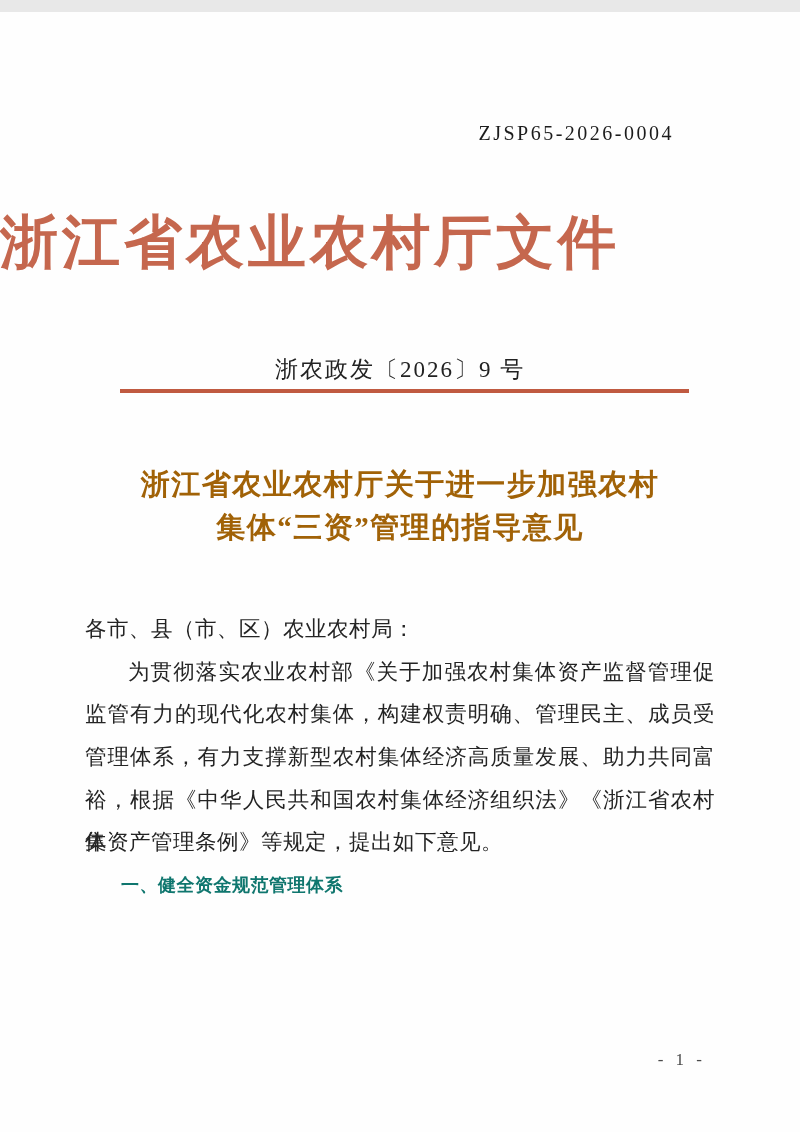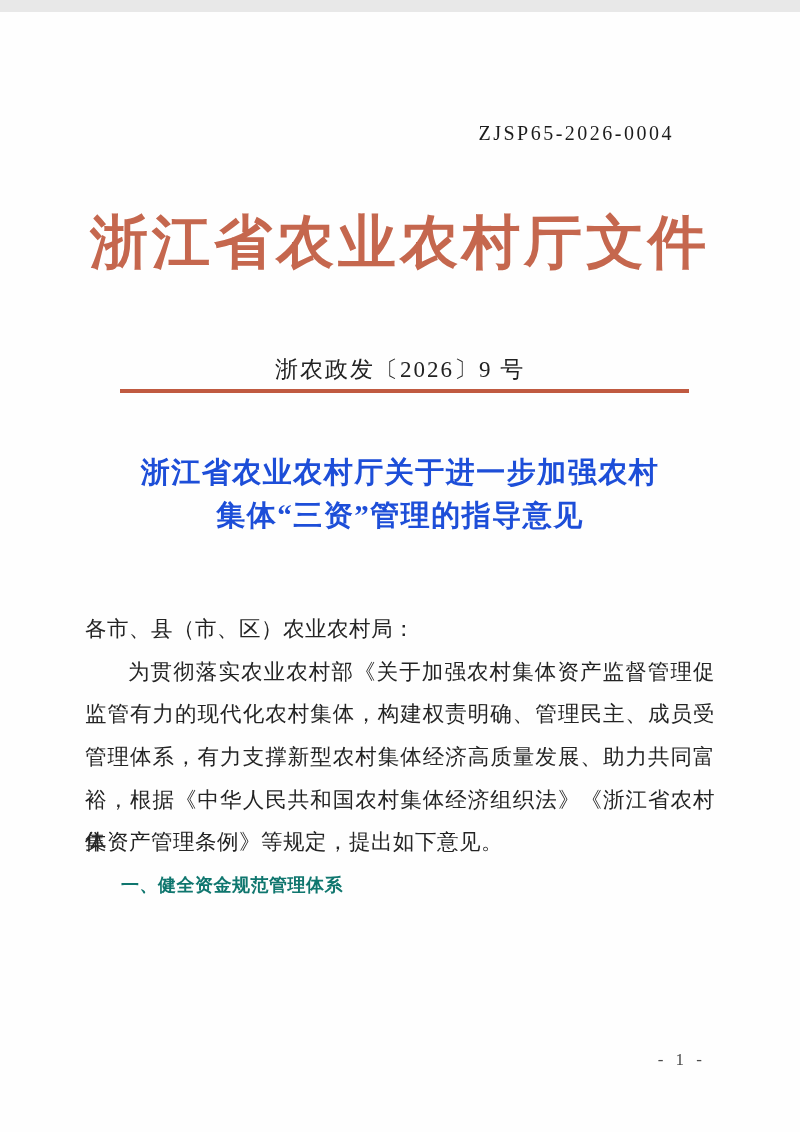--- a/index.html
+++ b/index.html
@@ -24,21 +24,21 @@
     font-size: 20px;
     letter-spacing: 2.5px;
     color: #1c1c1c;
     font-family: "Liberation Serif", serif;
   }
   .agency-title {
     position: absolute;
     top: 192px;
     left: 0;
     width: 100%;
-    text-align: center;
+    text-align: left;
     font-size: 58px;
     font-weight: 700;
     letter-spacing: 4px;
     color: var(--header-red, #c5674e);
     font-family: "Liberation Serif", serif;
     white-space: nowrap;
   }
   .issue-number {
     position: absolute;
     top: 342px;
@@ -52,29 +52,29 @@
   .red-line {
     position: absolute;
     top: 377px;
     left: 120px;
     width: 569px;
     height: 4px;
     background: var(--accent-red, #c05a41);
   }
   .doc-title {
     position: absolute;
-    top: 439px;
+    top: 451px;
     left: 0;
     width: 100%;
     text-align: center;
     font-size: 29px;
     font-weight: 700;
     line-height: 43px;
     letter-spacing: 1.5px;
-    color: #1d4ed8;
+    color: #a16207;
   }
   .body-text {
     position: absolute;
     top: 596px;
     left: 85px;
     width: 630px;
     font-size: 21.5px;
     color: #242424;
   }
   .bline {

